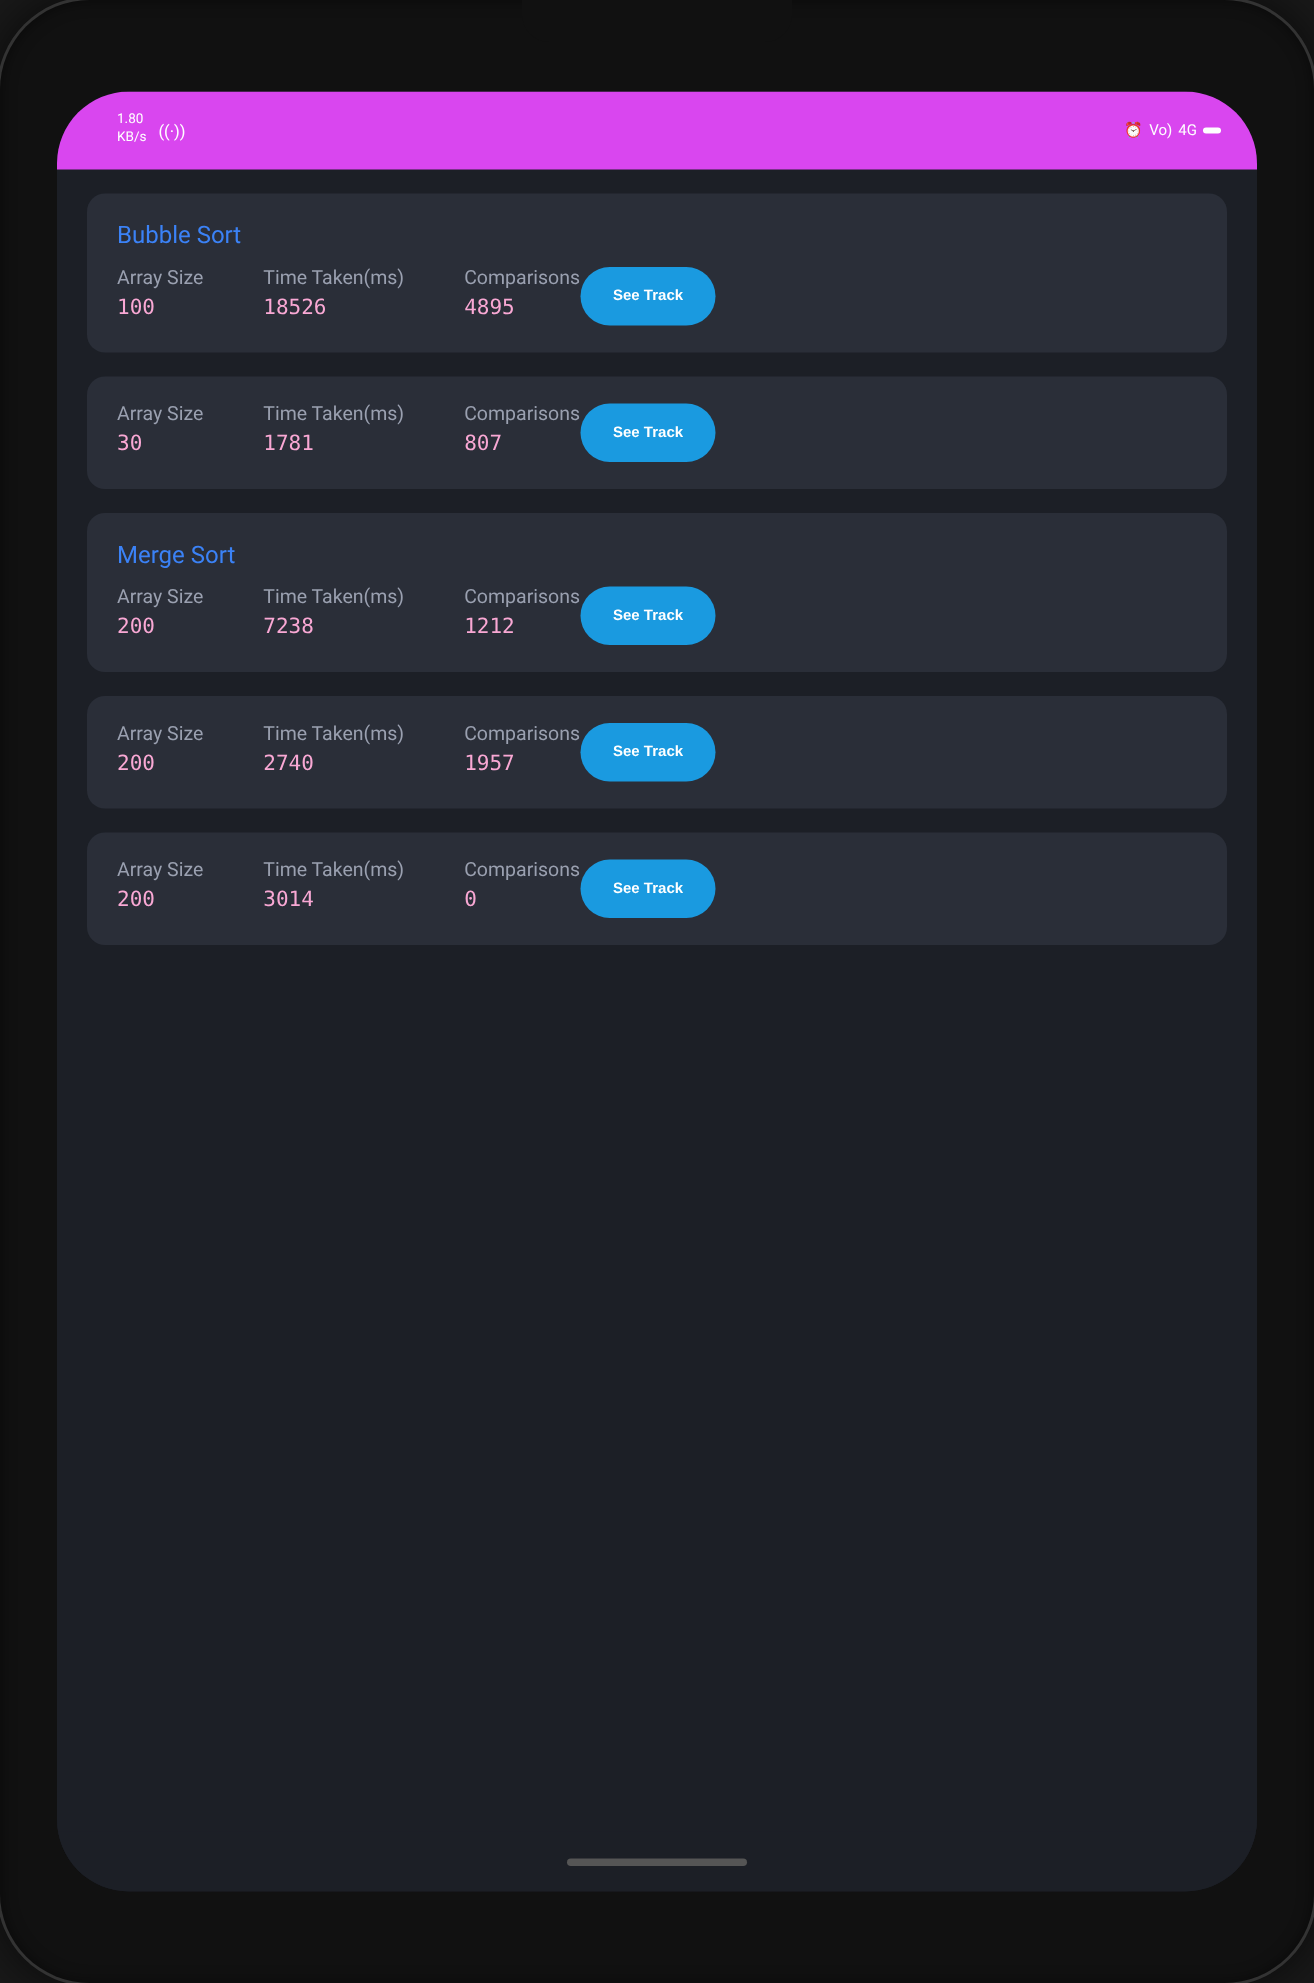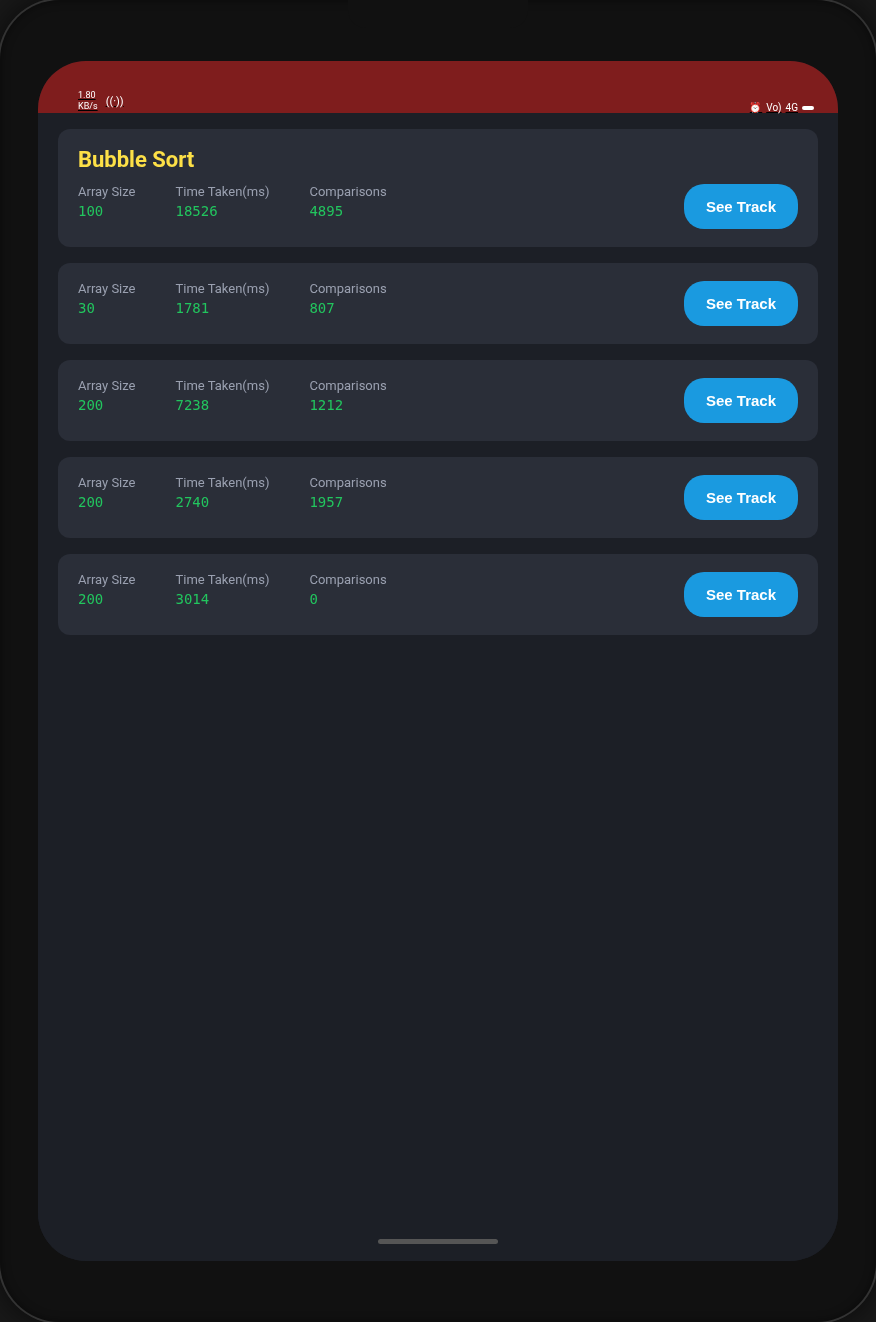--- a/index.html
+++ b/index.html
@@ -72,29 +72,28 @@
       width: 180px;
       height: 28px;
       background: #111;
       border-radius: 0 0 18px 18px;
       z-index: 10;
     }
 
     
     .status-bar {
       height: 52px;
-      background: #7f1d1d;
-      display: flex;
-      align-items: flex-end;
+      background: #d946ef;
+      display: flex;
+      align-items: center;
       justify-content: space-between;
       padding: 0 24px;
       flex-shrink: 0;
       position: relative;
       z-index: 5;
-      text-decoration: underline;
     }
 
     .status-left {
       display: flex;
       align-items: center;
       gap: 4px;
     }
 
     .status-network {
       font-size: 10px;
@@ -164,29 +163,28 @@
     .sort-card {
       background: #2a2e38;
       border-radius: 12px;
       padding: 18px 20px;
       display: flex;
       flex-direction: column;
       gap: 12px;
     }
 
     .sort-title {
-      font-size: 22px;
-      font-weight: 700;
-      color: #fde047;
+      font-size: 16px;
+      font-weight: 400;
+      color: #3b82f6;
     }
 
     .sort-data-row {
       display: flex;
       align-items: flex-start;
-      justify-content: space-between;
     }
 
     .sort-stats {
       display: flex;
       gap: 40px;
     }
 
     .stat-col {
       display: flex;
       flex-direction: column;
@@ -194,32 +192,32 @@
     }
 
     .stat-label {
       font-size: 13px;
       color: #9aa0b0;
       font-weight: 400;
     }
 
     .stat-value {
       font-size: 14px;
-      color: #22c55e;
+      color: #f9a8d4;
       font-weight: 400;
       font-family: monospace;
     }
 
     .see-track-btn {
       background: #1a9ae0;
       color: #fff;
       border: none;
       border-radius: 20px;
       padding: 14px 22px;
-      font-size: 15px;
+      font-size: 10px;
       font-weight: 600;
       cursor: pointer;
       white-space: nowrap;
       align-self: center;
     }
 
     
     .bottom-bar {
       height: 40px;
       background: #1c1f26;
@@ -301,20 +299,21 @@
         </div>
         <div class="stat-col">
           <span class="stat-label">Comparisons</span>
           <span class="stat-value">807</span>
         </div>
       </div>
       <button class="see-track-btn">See Track</button>
     </div>
   </div>
           <div class="sort-card">
+    <div class="sort-title">Merge Sort</div>
     <div class="sort-data-row">
       <div class="sort-stats">
         <div class="stat-col">
           <span class="stat-label">Array Size</span>
           <span class="stat-value">200</span>
         </div>
         <div class="stat-col">
           <span class="stat-label">Time Taken(ms)</span>
           <span class="stat-value">7238</span>
         </div>

